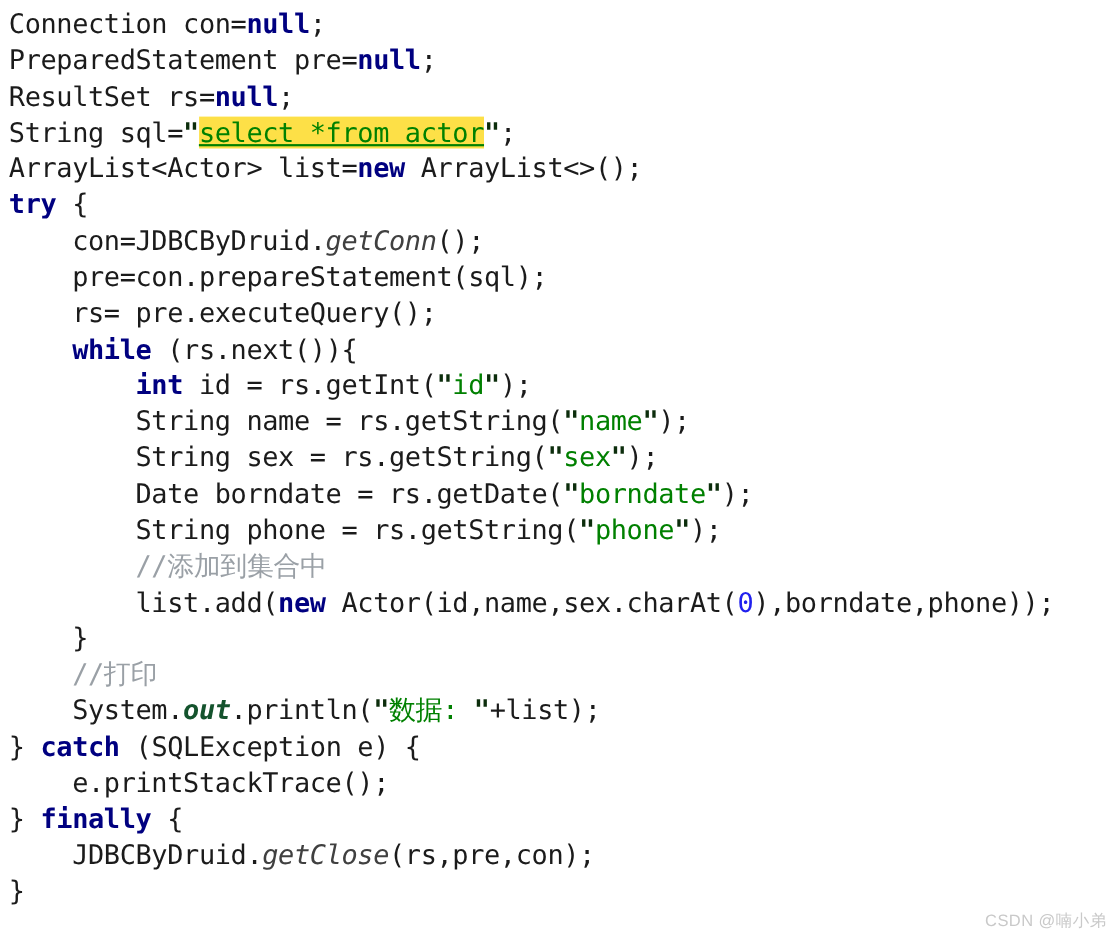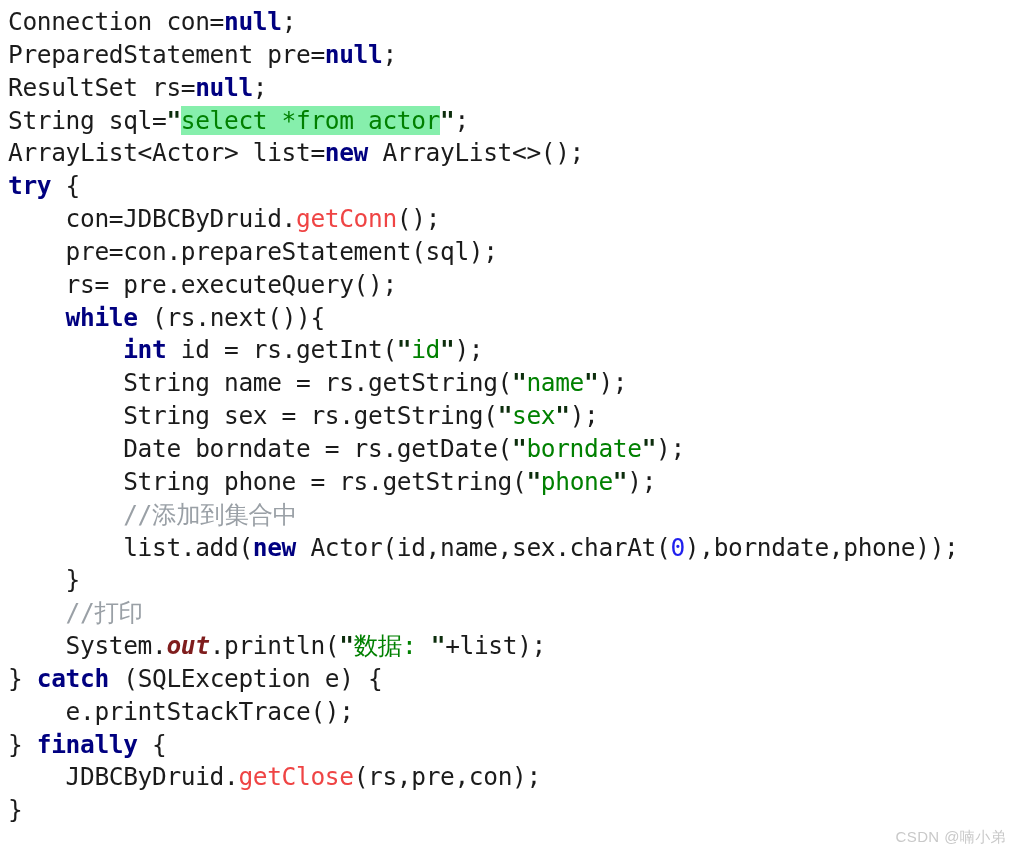--- a/index.html
+++ b/index.html
@@ -38,23 +38,23 @@
     white-space: pre;
     display: block;
   }
   
   .tok-plain   { color: #1b1b1b; }
   .tok-kw      { color: #000080; font-weight: bold; }
   .tok-str     { color: #008000; }
   .tok-strq    { color: #0c2d0c; font-weight: bold; }
   .tok-num     { color: #2020ee; }
   .tok-cmt     { color: #9aa0a6; }
-  .tok-method  { color: #ef4444; }
-  .tok-static  { color: #7f1d1d; font-style: italic; font-weight: bold; }
-  .sql-hl      { background: #86efac; }
+  .tok-method  { color: #404040; font-style: italic; }
+  .tok-static  { color: #14532d; font-style: italic; font-weight: bold; }
+  .sql-hl      { background: #fde047; text-decoration: underline; }
   .watermark {
     position: absolute;
     right: 12px;
     bottom: 2px;
     font-family: "Liberation Sans", "DejaVu Sans", sans-serif;
     font-size: 15px;
     color: #c9c9c9;
     letter-spacing: 0.4px;
     white-space: nowrap;
   }

